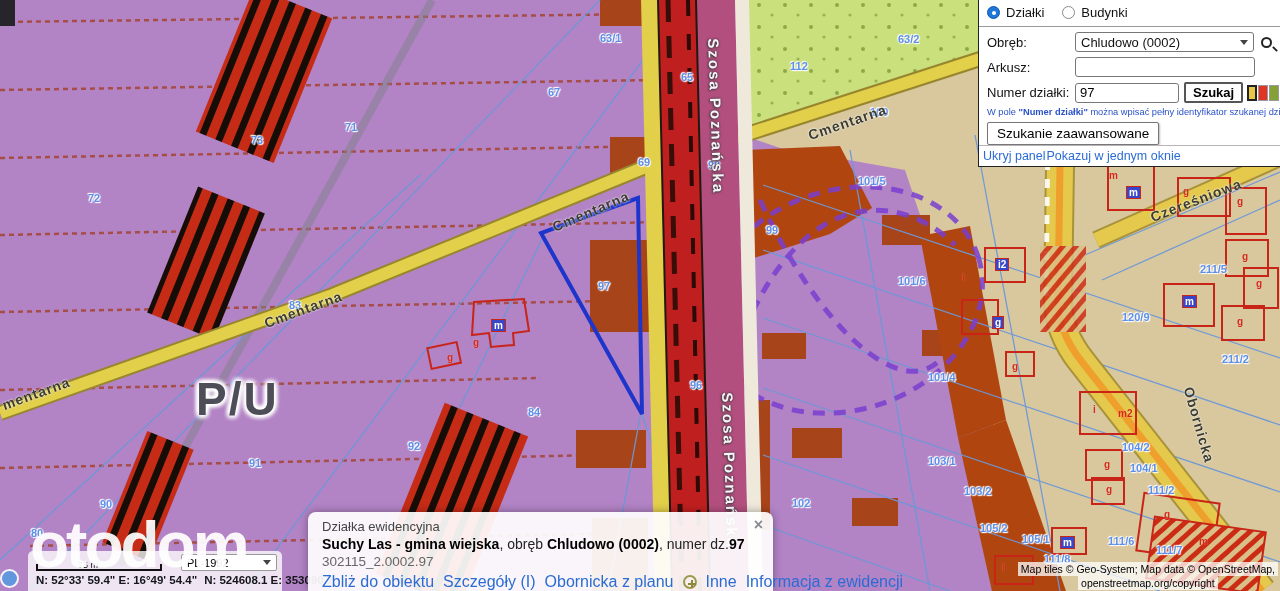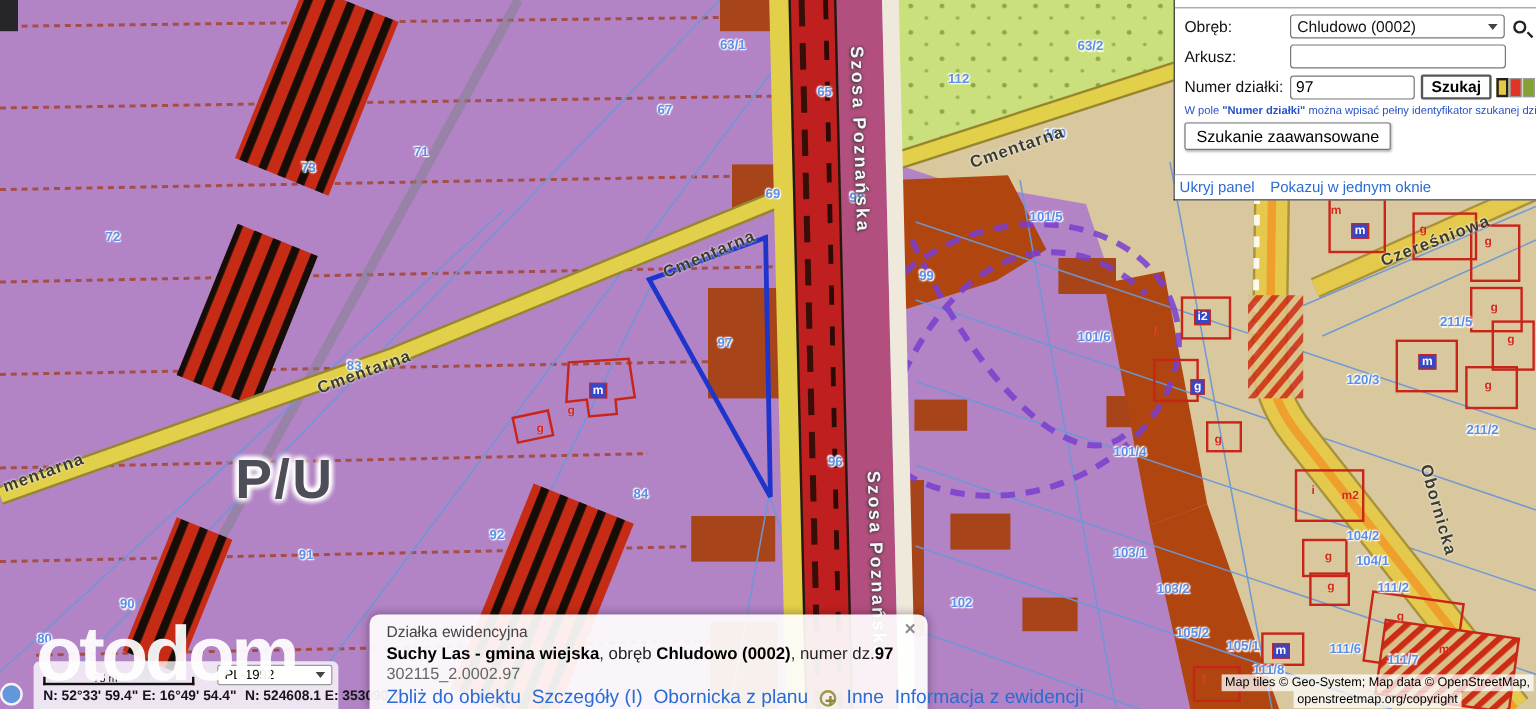--- a/index.html
+++ b/index.html
@@ -47,21 +47,21 @@
   .swatches{display:inline-flex;margin-left:4px;gap:1px;}
   .swatches i{display:inline-block;width:10px;height:16px;}
   .sw1{background:#e6c844;border:2px solid #222;}
   .sw2{background:#e03424;border:1px solid #999;}
   .sw3{background:#85a036;border:1px solid #999;}
   .hint{margin:4px 6px 0 8px;font-size:9.3px;color:#2a52c8;white-space:nowrap;}
   .hint b{font-weight:bold;}
   .adv{margin:5px 0 0 8px;border:1px solid #777;border-radius:2px;background:#fff;box-shadow:1px 1px 2px #bbb;
        font:13.5px "Liberation Sans",sans-serif;padding:3px 9px;cursor:pointer;}
   .panel-links{position:absolute;left:0;right:0;bottom:0;height:21px;border-top:1px solid #b5b5b5;
-               background:#fff;display:flex;align-items:center;padding:0 4px;gap:13px;}
+               background:#fff;display:flex;align-items:center;padding:0 4px;gap:1px;}
   .panel-links a{color:#2b6cd4;font-size:12.5px;text-decoration:none;cursor:pointer;}
 
   
   #popup{position:absolute;left:308px;top:512px;width:465px;height:79px;z-index:5;
          background:rgba(255,255,255,.92);border-radius:8px 8px 0 0;box-shadow:0 0 8px rgba(0,0,0,.35);
          padding:7px 14px 0 14px;}
   .pop-title{font-size:13px;color:#444;}
   .pop-main{font-size:14px;color:#222;margin-top:2px;white-space:nowrap;}
   .pop-main b{color:#000;}
   .pop-id{font-size:13.5px;color:#666;margin-top:2px;}
@@ -272,21 +272,21 @@
       <span class="pnum" style="left: 928px; top: 455px;">103/1</span>
       <span class="pnum" style="left: 964px; top: 485px;">103/2</span>
       <span class="pnum" style="left: 980px; top: 522px;">105/2</span>
       <span class="pnum" style="left: 1022px; top: 533px;">105/1</span>
       <span class="pnum" style="left: 1044px; top: 553px;">111/8</span>
       <span class="pnum" style="left: 1108px; top: 535px;">111/6</span>
       <span class="pnum" style="left: 1156px; top: 544px;">111/7</span>
       <span class="pnum" style="left: 1122px; top: 441px;">104/2</span>
       <span class="pnum" style="left: 1130px; top: 462px;">104/1</span>
       <span class="pnum" style="left: 1148px; top: 484px;">111/2</span>
-      <span class="pnum" style="left: 1122px; top: 311px;">120/3</span>
+      <span class="pnum" style="left: 1122px; top: 311px;">120/9</span>
       <span class="pnum" style="left: 1200px; top: 263px;">211/5</span>
       <span class="pnum" style="left: 1222px; top: 353px;">211/2</span>
       <span class="pnum" style="left: 1260px; top: 410px; margin-left: 26px;">213/1</span>
       <span class="roadlbl dark" style="left: 0px; top: 398px; transform: rotate(-20deg);">mentarna</span>
       <span class="roadlbl dark" style="left: 262px; top: 316px; transform: rotate(-20deg);">Cmentarna</span>
       <span class="roadlbl dark" style="left: 550px; top: 220px; transform: rotate(-23deg);">Cmentarna</span>
       <span class="roadlbl dark" style="left: 806px; top: 128px; transform: rotate(-19deg);">Cmentarna</span>
       <span class="roadlbl light" style="left: 722px; top: 38px; transform: rotate(88deg);">Szosa Poznańska</span>
       <span class="roadlbl light" style="left: 736px; top: 392px; transform: rotate(88deg);">Szosa Poznańska</span>
       <span class="roadlbl dark" style="left: 1148px; top: 210px; transform: rotate(-21deg);">Czereśniowa</span>
@@ -311,20 +311,26 @@
       <span class="blet red" style="left: 1104px; top: 459px;">g</span>
       <span class="blet red" style="left: 1106px; top: 484px;">g</span>
       <span class="blet red" style="left: 1164px; top: 509px;">g</span>
       <span class="blet red" style="left: 1199px; top: 536px;">m</span>
       <span class="blet blue" style="left: 1060px; top: 536px;">m</span>
       <span class="blet red" style="left: 1002px; top: 562px;">i</span>
       <span class="zonelbl" style="left: 196px; top: 372px;">P/U</span>
     </div>
 
   <div id="panel">
+    <div class="p-row">
+      <span class="radio checked"></span>
+      <span class="rlabel">Działki</span>
+      <span class="radio"></span>
+      <span class="rlabel">Budynki</span>
+    </div>
     <div class="p-sep"></div>
     <div class="p-row">
       <span class="plabel">Obręb:</span>
       <span class="pselect">
         <span>Chludowo (0002)</span>
         <span class="chev"></span>
       </span>
       <span class="mag"></span>
     </div>
     <div class="p-row">

